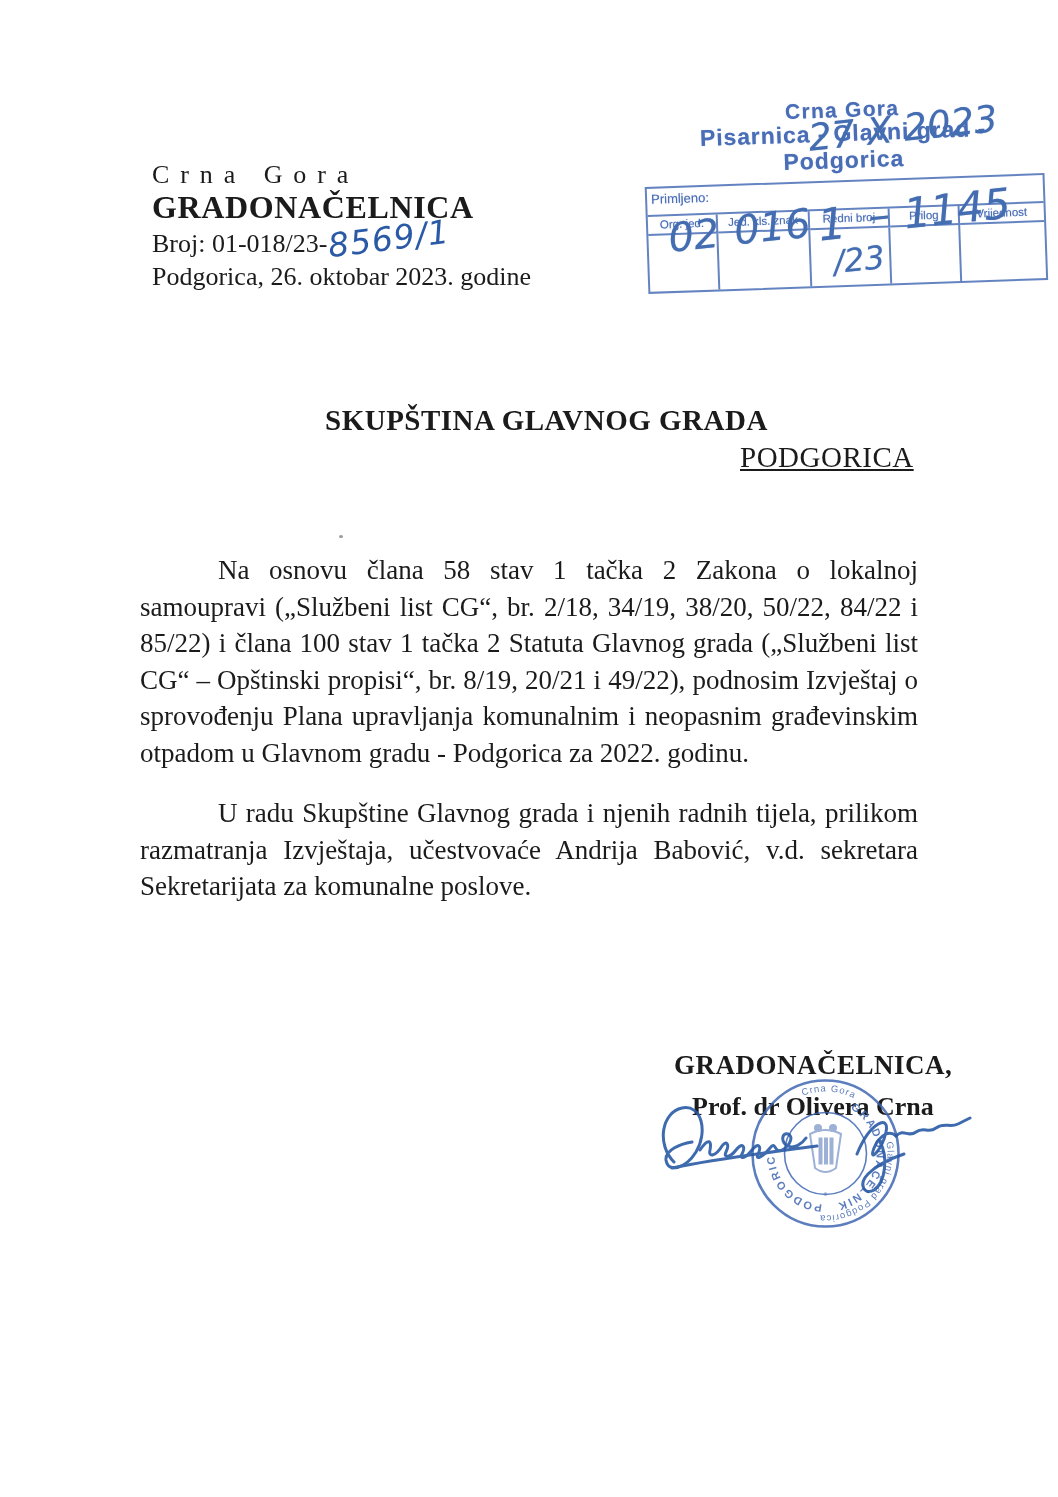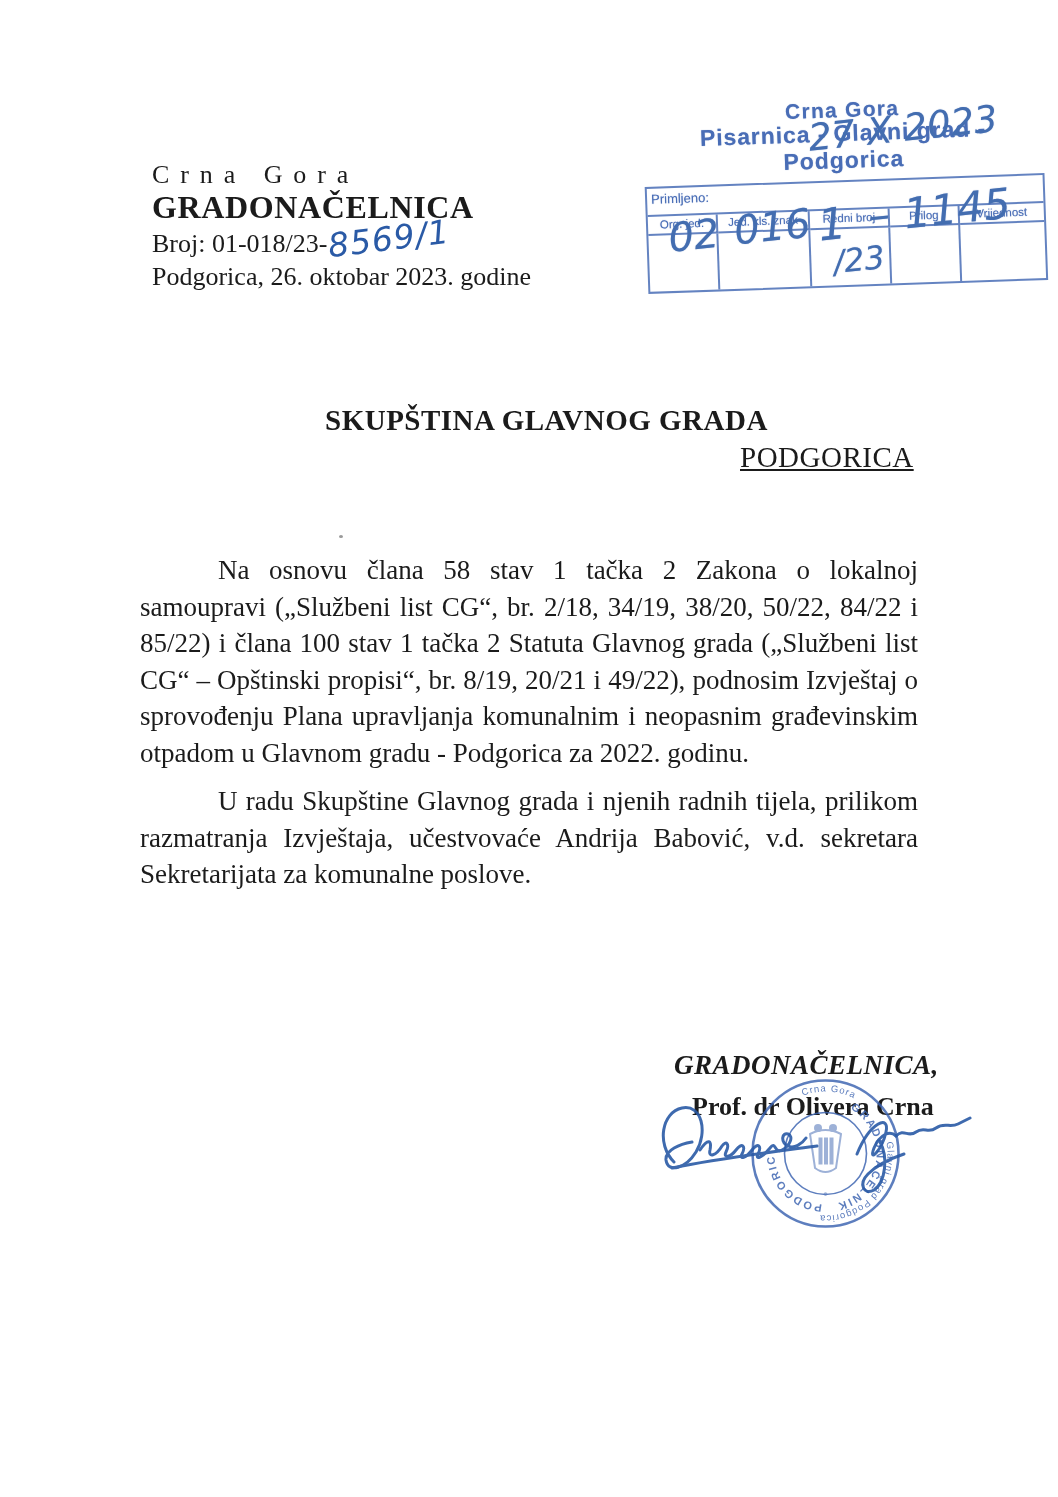--- a/index.html
+++ b/index.html
@@ -67,27 +67,27 @@
   .rs-v-dash{left:222px;top:96px;font-size:44px;}
   .rs-v-prilog{left:258px;top:94px;font-size:42px;}
 
   
   .doc-title{position:absolute;left:325px;top:404px;font-size:29px;font-weight:bold;letter-spacing:.5px;}
   .doc-subtitle{position:absolute;left:740px;top:441px;font-size:29px;text-decoration:underline;letter-spacing:.5px;}
 
   
   .body-text{position:absolute;left:140px;top:552px;width:778px;font-size:27px;line-height:36.5px;text-align:justify;}
   .body-text p{margin:0;text-indent:78px;}
-  .body-text p + p{margin-top:12px;}
+  .body-text p + p{margin-top:24px;}
   .b{font-weight:normal;}
 
   .speck{position:absolute;left:339px;top:535px;width:4px;height:3px;background:#9a9a9a;border-radius:50%;}
 
   
-  .sig-dept{position:absolute;left:674px;top:1050px;font-size:27px;font-weight:bold;letter-spacing:.5px;font-style:italic;}
+  .sig-dept{position:absolute;left:674px;top:1050px;font-size:27px;font-weight:bold;letter-spacing:.5px;}
   .sig-name{position:absolute;left:692px;top:1092px;font-size:26px;font-weight:bold;}
   .round-stamp{position:absolute;left:748px;top:1076px;opacity:.82;}
   .sig-script{position:absolute;left:652px;top:1098px;}
 </style>
 </head>
 <body>
 
 <div class="page">
 
   <div class="letterhead">

